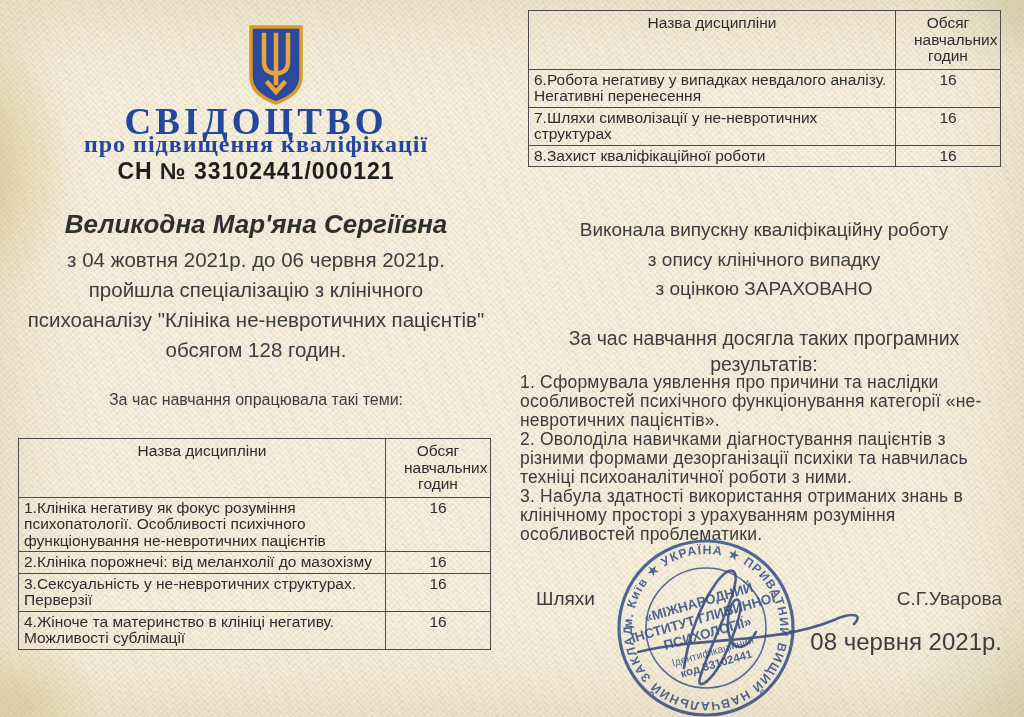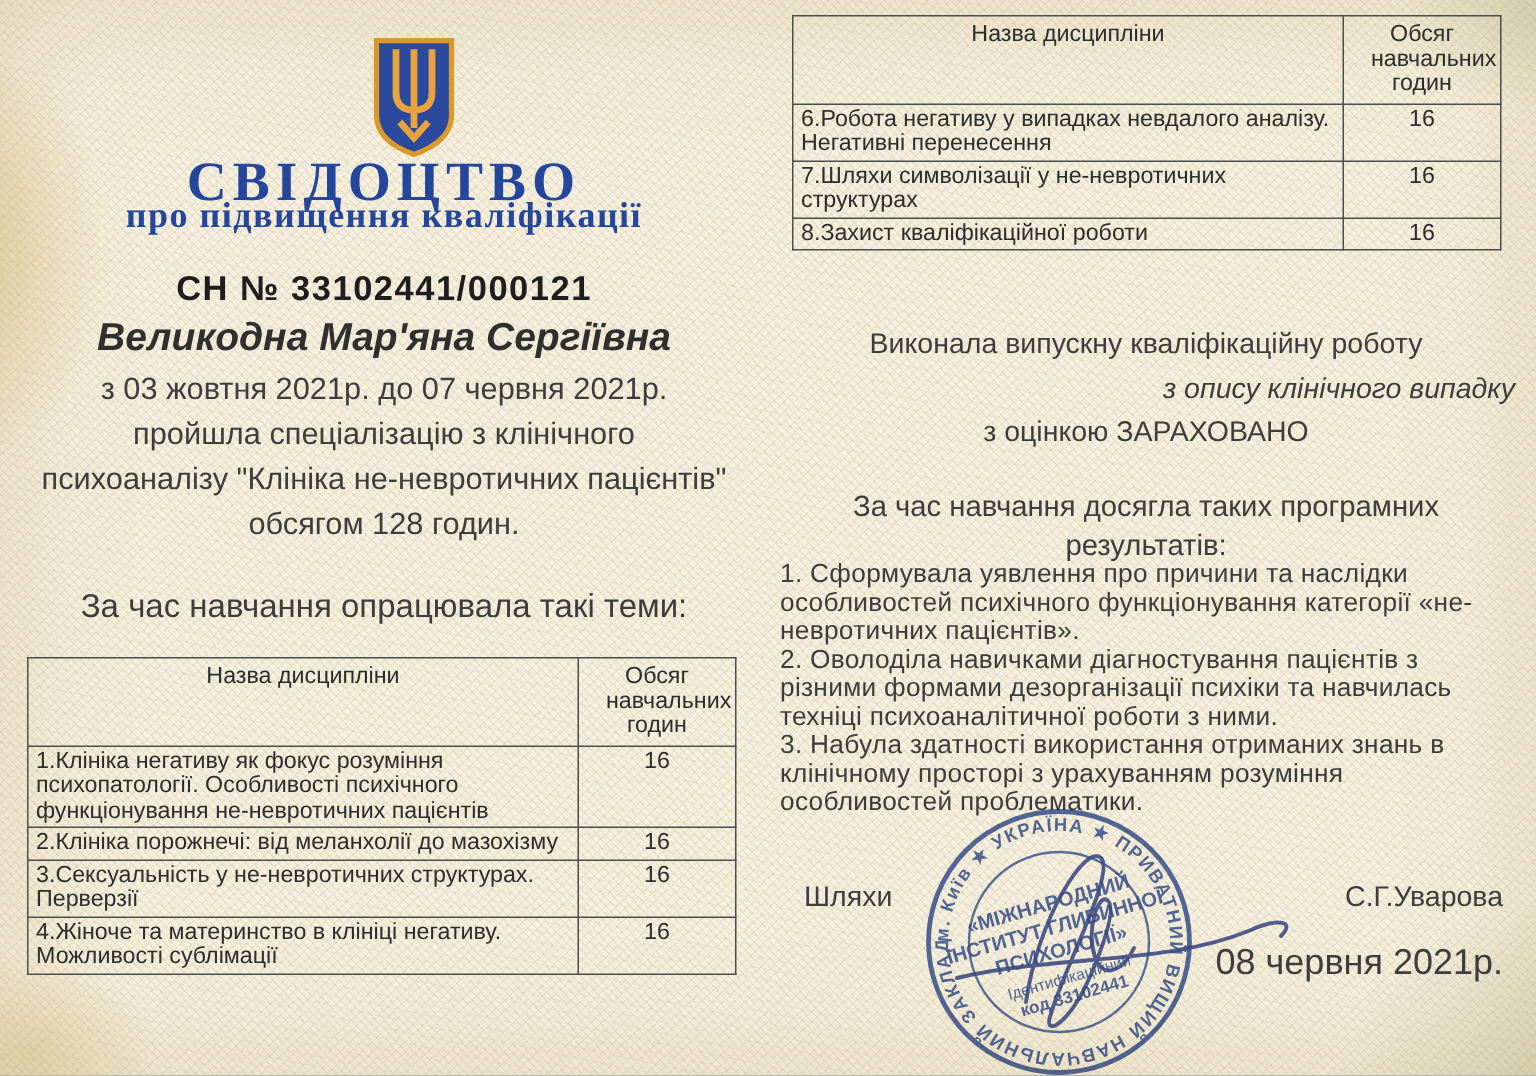--- a/index.html
+++ b/index.html
@@ -29,49 +29,49 @@
     position:absolute;left:0;top:100px;width:100%;
     font-family:"Liberation Serif",serif;font-weight:bold;
     font-size:37px;letter-spacing:4px;color:#24469c;
   }
   .cert-subtitle{
     position:absolute;left:0;top:131px;width:100%;
     font-family:"Liberation Serif",serif;font-weight:bold;
     font-size:24px;letter-spacing:1px;color:#24469c;
   }
   .cert-number{
-    position:absolute;left:0;top:179px;width:100%;
+    position:absolute;left:0;top:158px;width:100%;
     font-weight:bold;font-size:23px;letter-spacing:1px;color:#1e1e1e;
   }
   .holder-name{
     position:absolute;left:0;top:209px;width:100%;
     font-weight:bold;font-style:italic;font-size:26px;color:#2f2f2f;
   }
   .body-lines{position:absolute;left:0;top:245px;width:100%;font-size:20.5px;line-height:30px;color:#3d3d3d;}
   .body-lines .bl{white-space:nowrap;}
-  .topics-intro{position:absolute;left:0;top:391px;width:100%;font-size:22px;color:#3d3d3d;}
+  .topics-intro{position:absolute;left:0;top:391px;width:100%;font-size:16px;color:#3d3d3d;}
   
   table.hours-table{
     border-collapse:collapse;table-layout:fixed;
     width:472px;background:transparent;
     font-size:15.5px;line-height:16.5px;color:#2d2d2d;
   }
   table.hours-table th, table.hours-table td{
     border:1.6px solid #4d4d4d;vertical-align:top;
   }
   table.hours-table th{font-weight:normal;text-align:center;padding:4px 18px;}
   table.hours-table td.c-name{padding:2px 5px;text-align:left;}
   table.hours-table td.c-hours{padding:2px 4px;text-align:center;}
   col.name-col{width:367px;} col.hrs-col{width:105px;}
   .left-table{left:18px;top:438px;}
   .right-table{left:528px;top:10px;}
   
   .right-col{position:absolute;left:518px;top:0;width:492px;}
   .work-line{position:absolute;width:100%;text-align:center;font-size:19px;color:#3d3d3d;}
-  .w1{top:219px;} .w2{top:249px;font-style:italic;text-align:right;} .w3{top:278px;}
+  .w1{top:219px;} .w2{top:249px;} .w3{top:278px;}
   .results-intro{position:absolute;top:325px;left:36px;width:420px;text-align:center;font-size:19.5px;line-height:26px;color:#3d3d3d;}
   .results-list{position:absolute;top:373px;left:2px;width:478px;}
   .results-list p{margin:0;font-size:17.5px;line-height:19px;letter-spacing:.2px;color:#3c3c3c;}
   .sign-row{position:absolute;top:588px;left:18px;right:8px;display:flex;justify-content:space-between;font-size:19px;color:#3d3d3d;}
   .sign-date{position:absolute;top:628px;right:8px;font-size:24px;color:#3d3d3d;}
   
   .stamp{position:absolute;left:592px;top:520px;mix-blend-mode:multiply;opacity:.92;}
 </style>
 </head>
 <body>
@@ -91,21 +91,21 @@
         </g>
       </svg>
     </div>
 
     <div class="cert-title">СВІДОЦТВО</div>
     <div class="cert-subtitle">про підвищення кваліфікації</div>
     <div class="cert-number">СН № 33102441/000121</div>
     <div class="holder-name">Великодна Мар'яна Сергіївна</div>
 
     <div class="body-lines">
-      <div class="bl">з 03 жовтня 2021р. до 07 червня 2021р.</div>
+      <div class="bl">з 04 жовтня 2021р. до 06 червня 2021р.</div>
       <div class="bl">пройшла спеціалізацію з клінічного</div>
       <div class="bl">психоаналізу "Клініка не-невротичних пацієнтів"</div>
       <div class="bl">обсягом 128 годин.</div>
     </div>
 
     <div class="topics-intro">За час навчання опрацювала такі теми:</div>
   </div>
 
   <table class="hours-table abs left-table">
     <colgroup>

